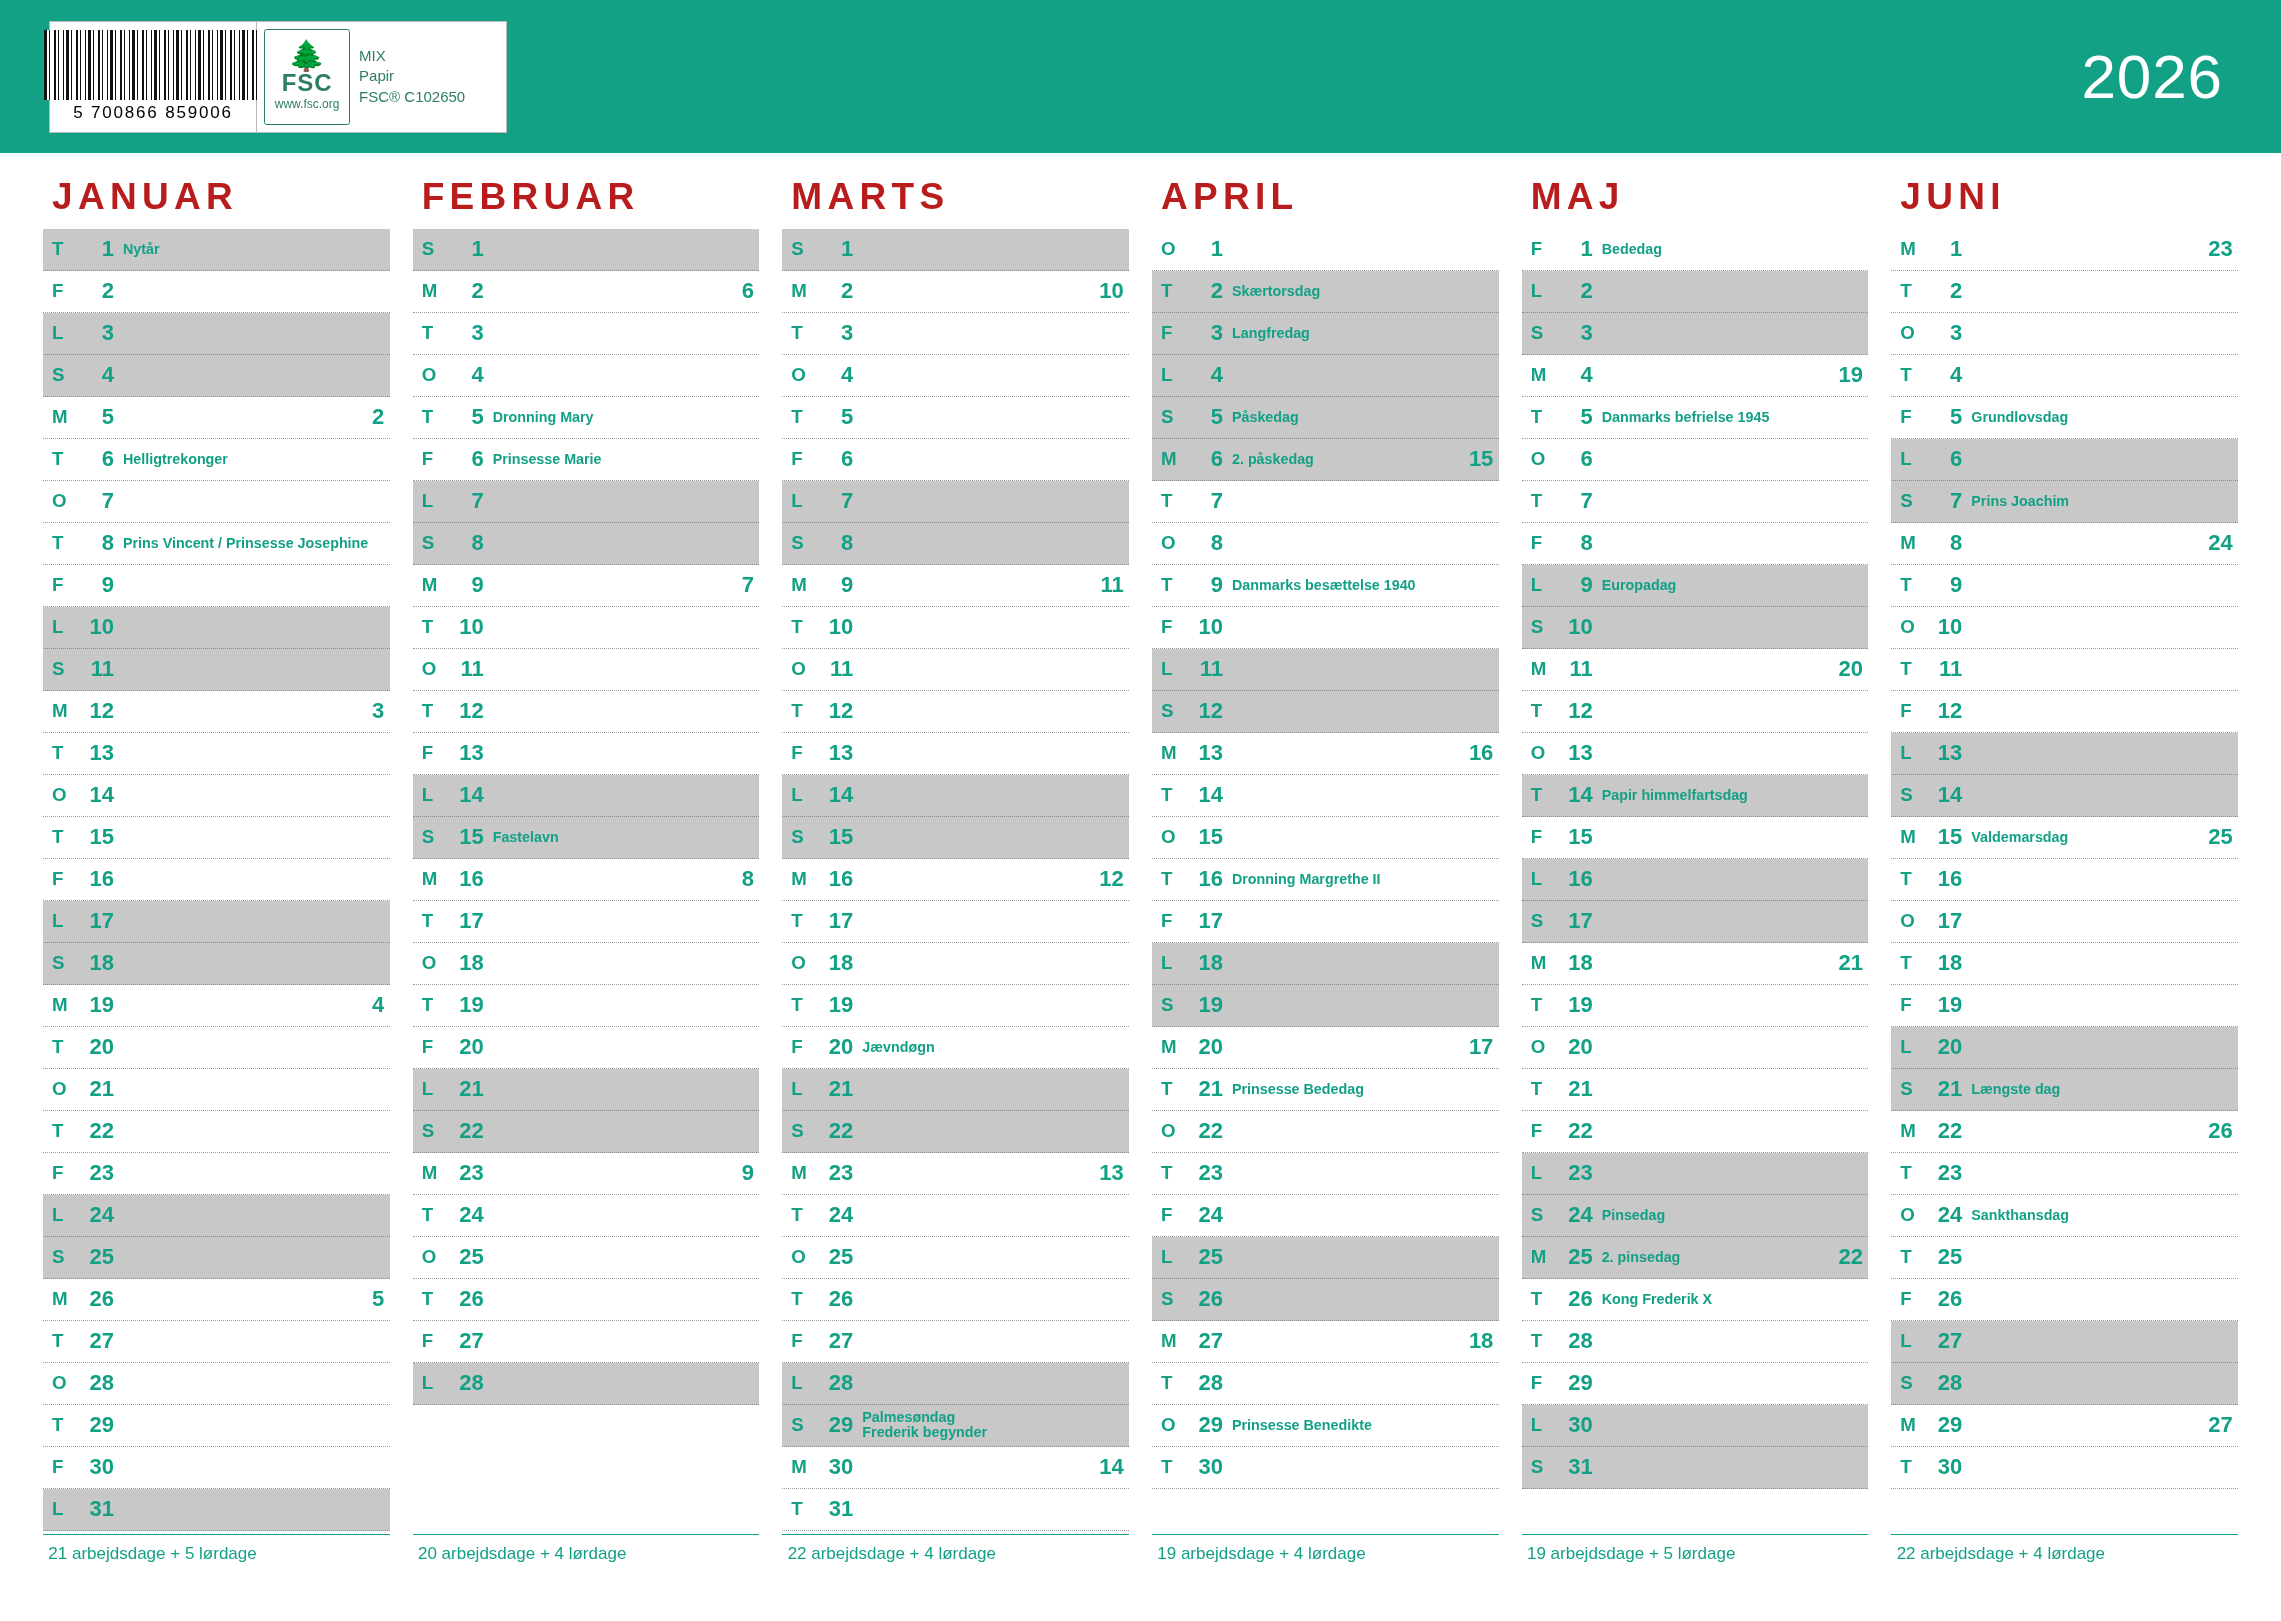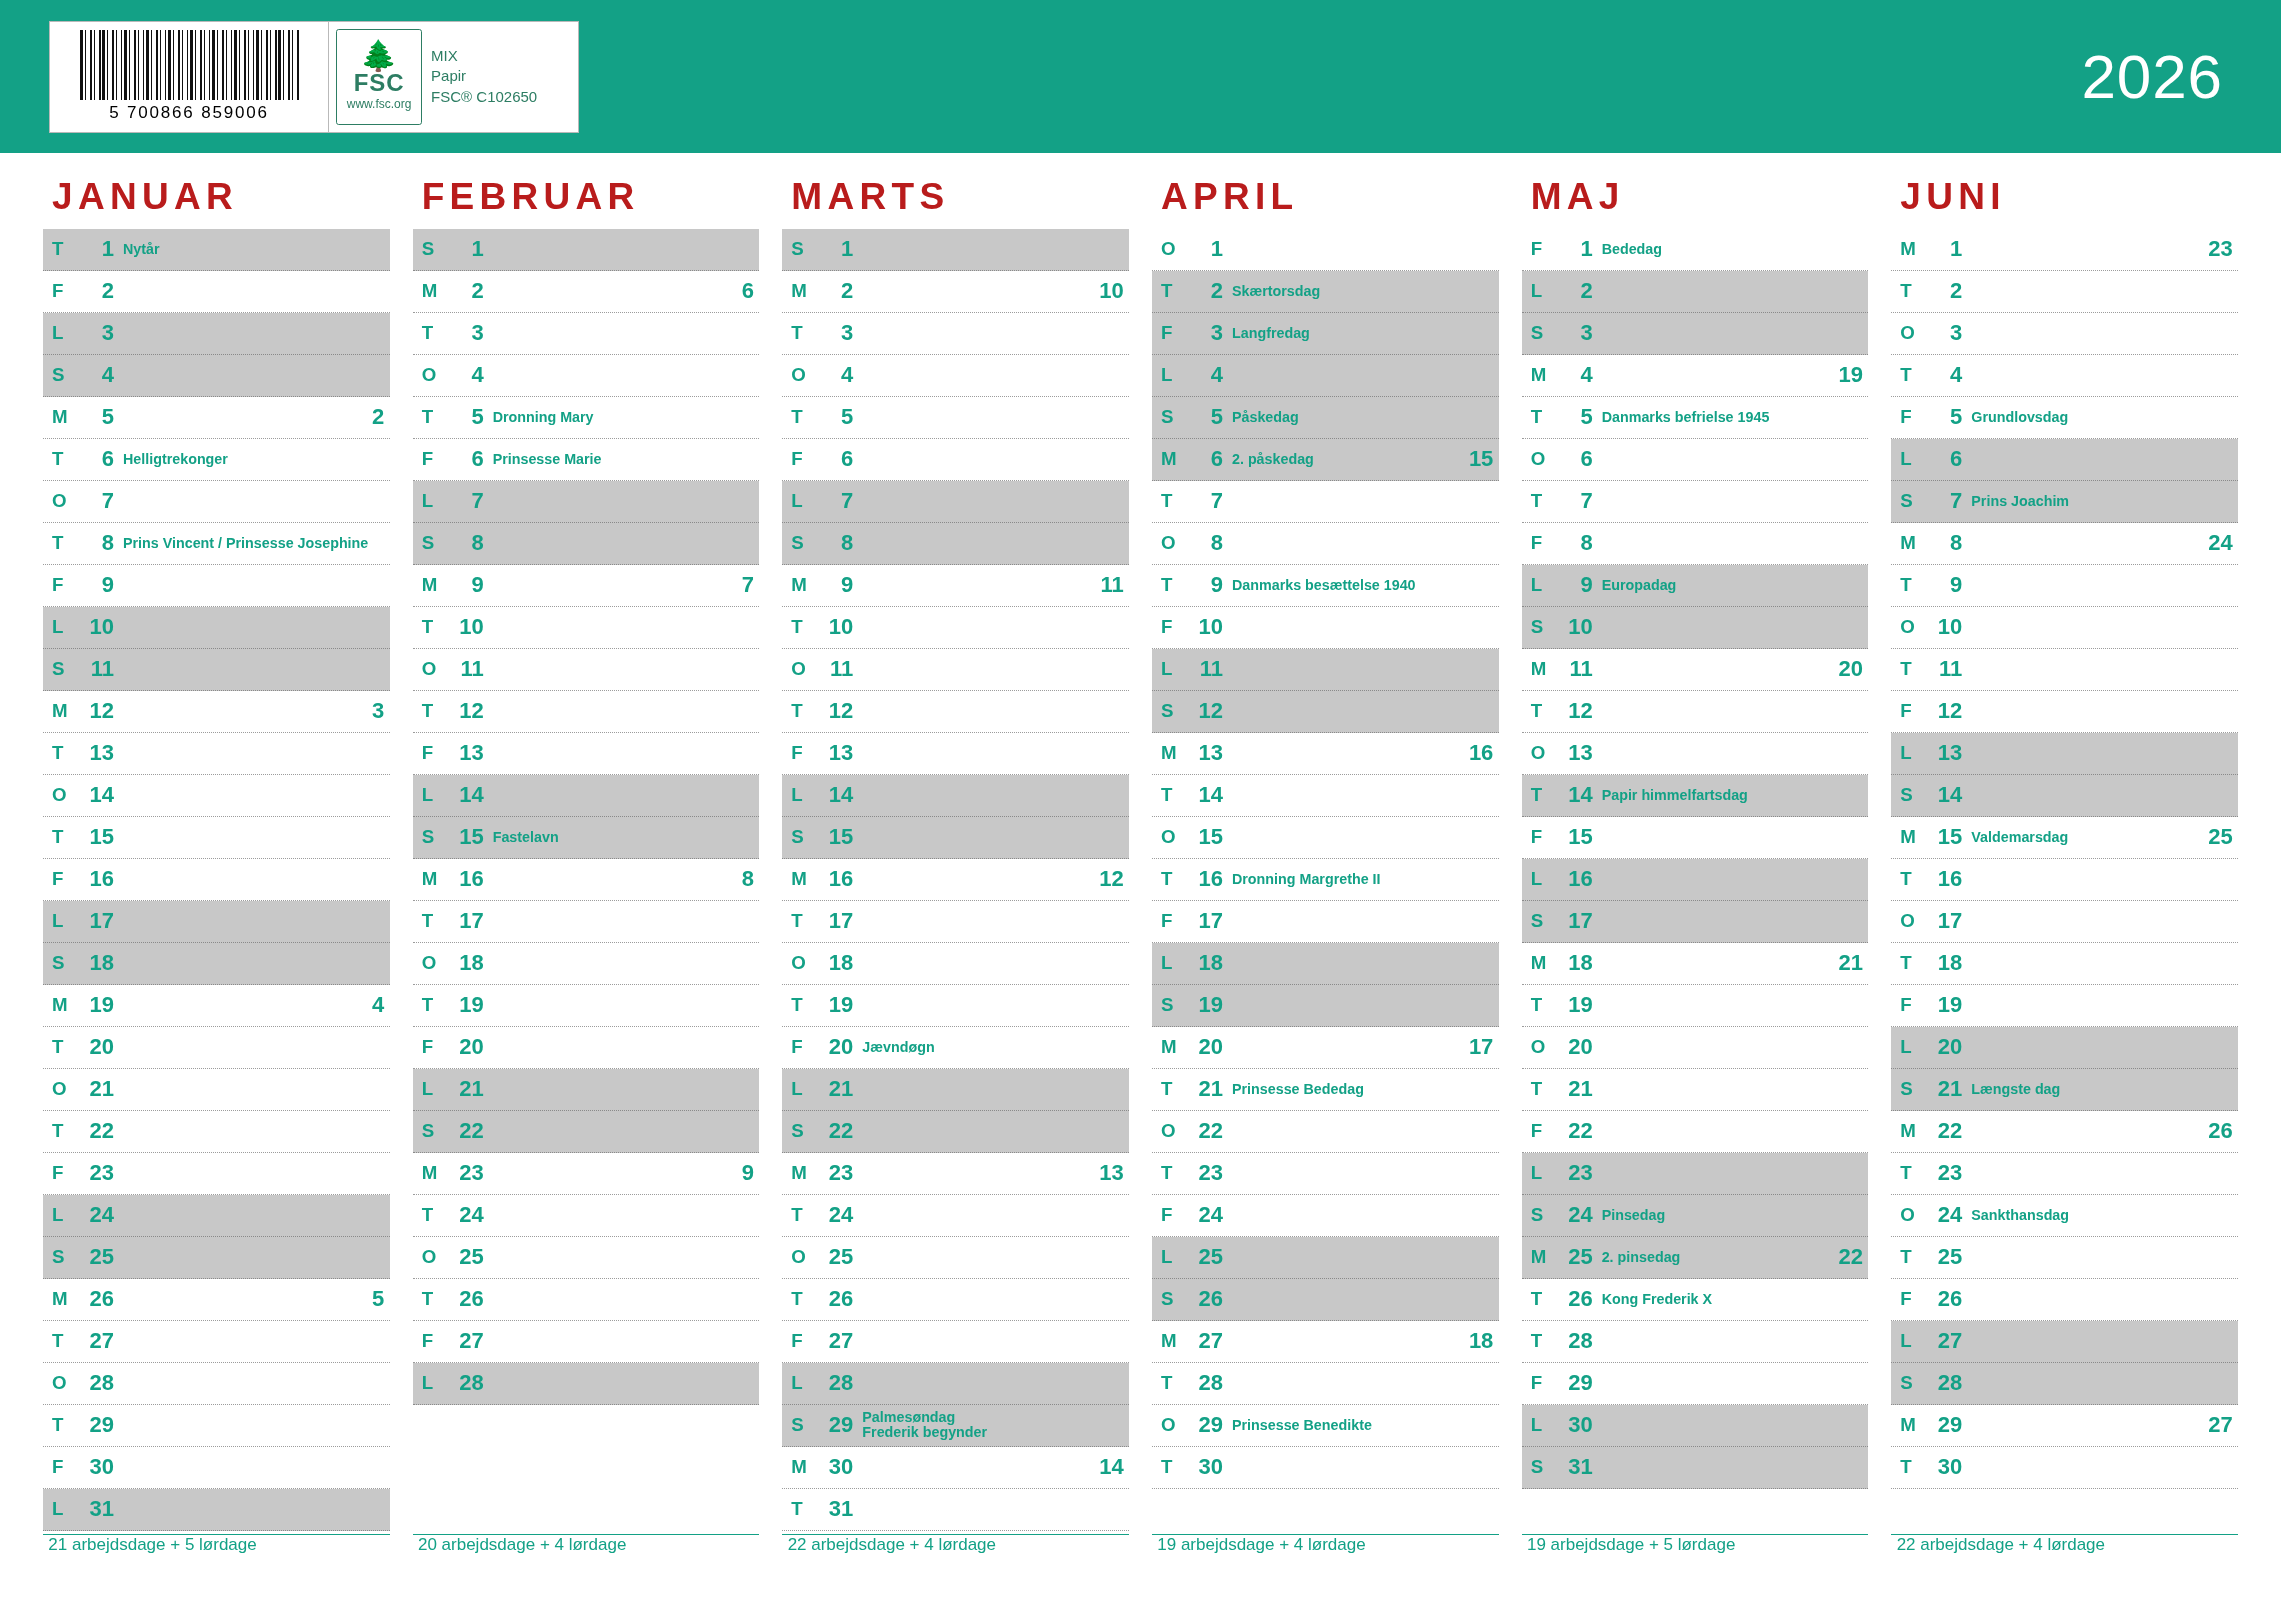--- a/index.html
+++ b/index.html
@@ -18,21 +18,21 @@
     height: 153px;
     background: #16a085;
     background: #13a186;
     display: flex;
     align-items: center;
     padding: 0 49px 0 49px;
   }
   .labels-row { display:flex; align-items:center; gap: 0; }
   .barcode-box {
     background:#fff; border:0.9px solid #b9b9b9;
-    width: 280px; height: 112px;
+    width: 208px; height: 112px;
     display:flex; flex-direction:column; align-items:center; justify-content:flex-start;
     padding: 7.1px 5.3px 3.6px 5.3px;
   }
   .barcode-lines { width: 219px; height: 70px; margin-top:1.8px;
     background-image: repeating-linear-gradient(to right,
       #111 0px,#111 2.7px, #fff 2.7px,#fff 5.3px,
       #111 5.3px,#111 6.2px, #fff 6.2px,#fff 9.8px,
       #111 9.8px,#111 12.5px, #fff 12.5px,#fff 14.3px,
       #111 14.3px,#111 15px, #fff 15px,#fff 18.7px,
       #111 18.7px,#111 20.5px, #fff 20.5px,#fff 22px);
@@ -87,20 +87,21 @@
     flex:1; color:#13a186; font-size: 14.3px; font-weight:bold;
     padding-left: 9px; line-height: 15px; white-space: nowrap;
   }
   .note .l2 { display:block; font-weight:bold; }
   .wk {
     color:#13a186; font-size: 22px; font-weight:bold; margin-left:auto; padding-right: 5.3px;
   }
   .footer-line {
     border-top: 1.8px solid #13a186;
     margin-top: 3.6px;
+    padding-top: 9px;
     color:#13a186; font-size: 17px;
     padding-left: 5.3px;
   }
 </style>
 </head>
 <body>
 
 <div class="page">
 
   <div class="header">

